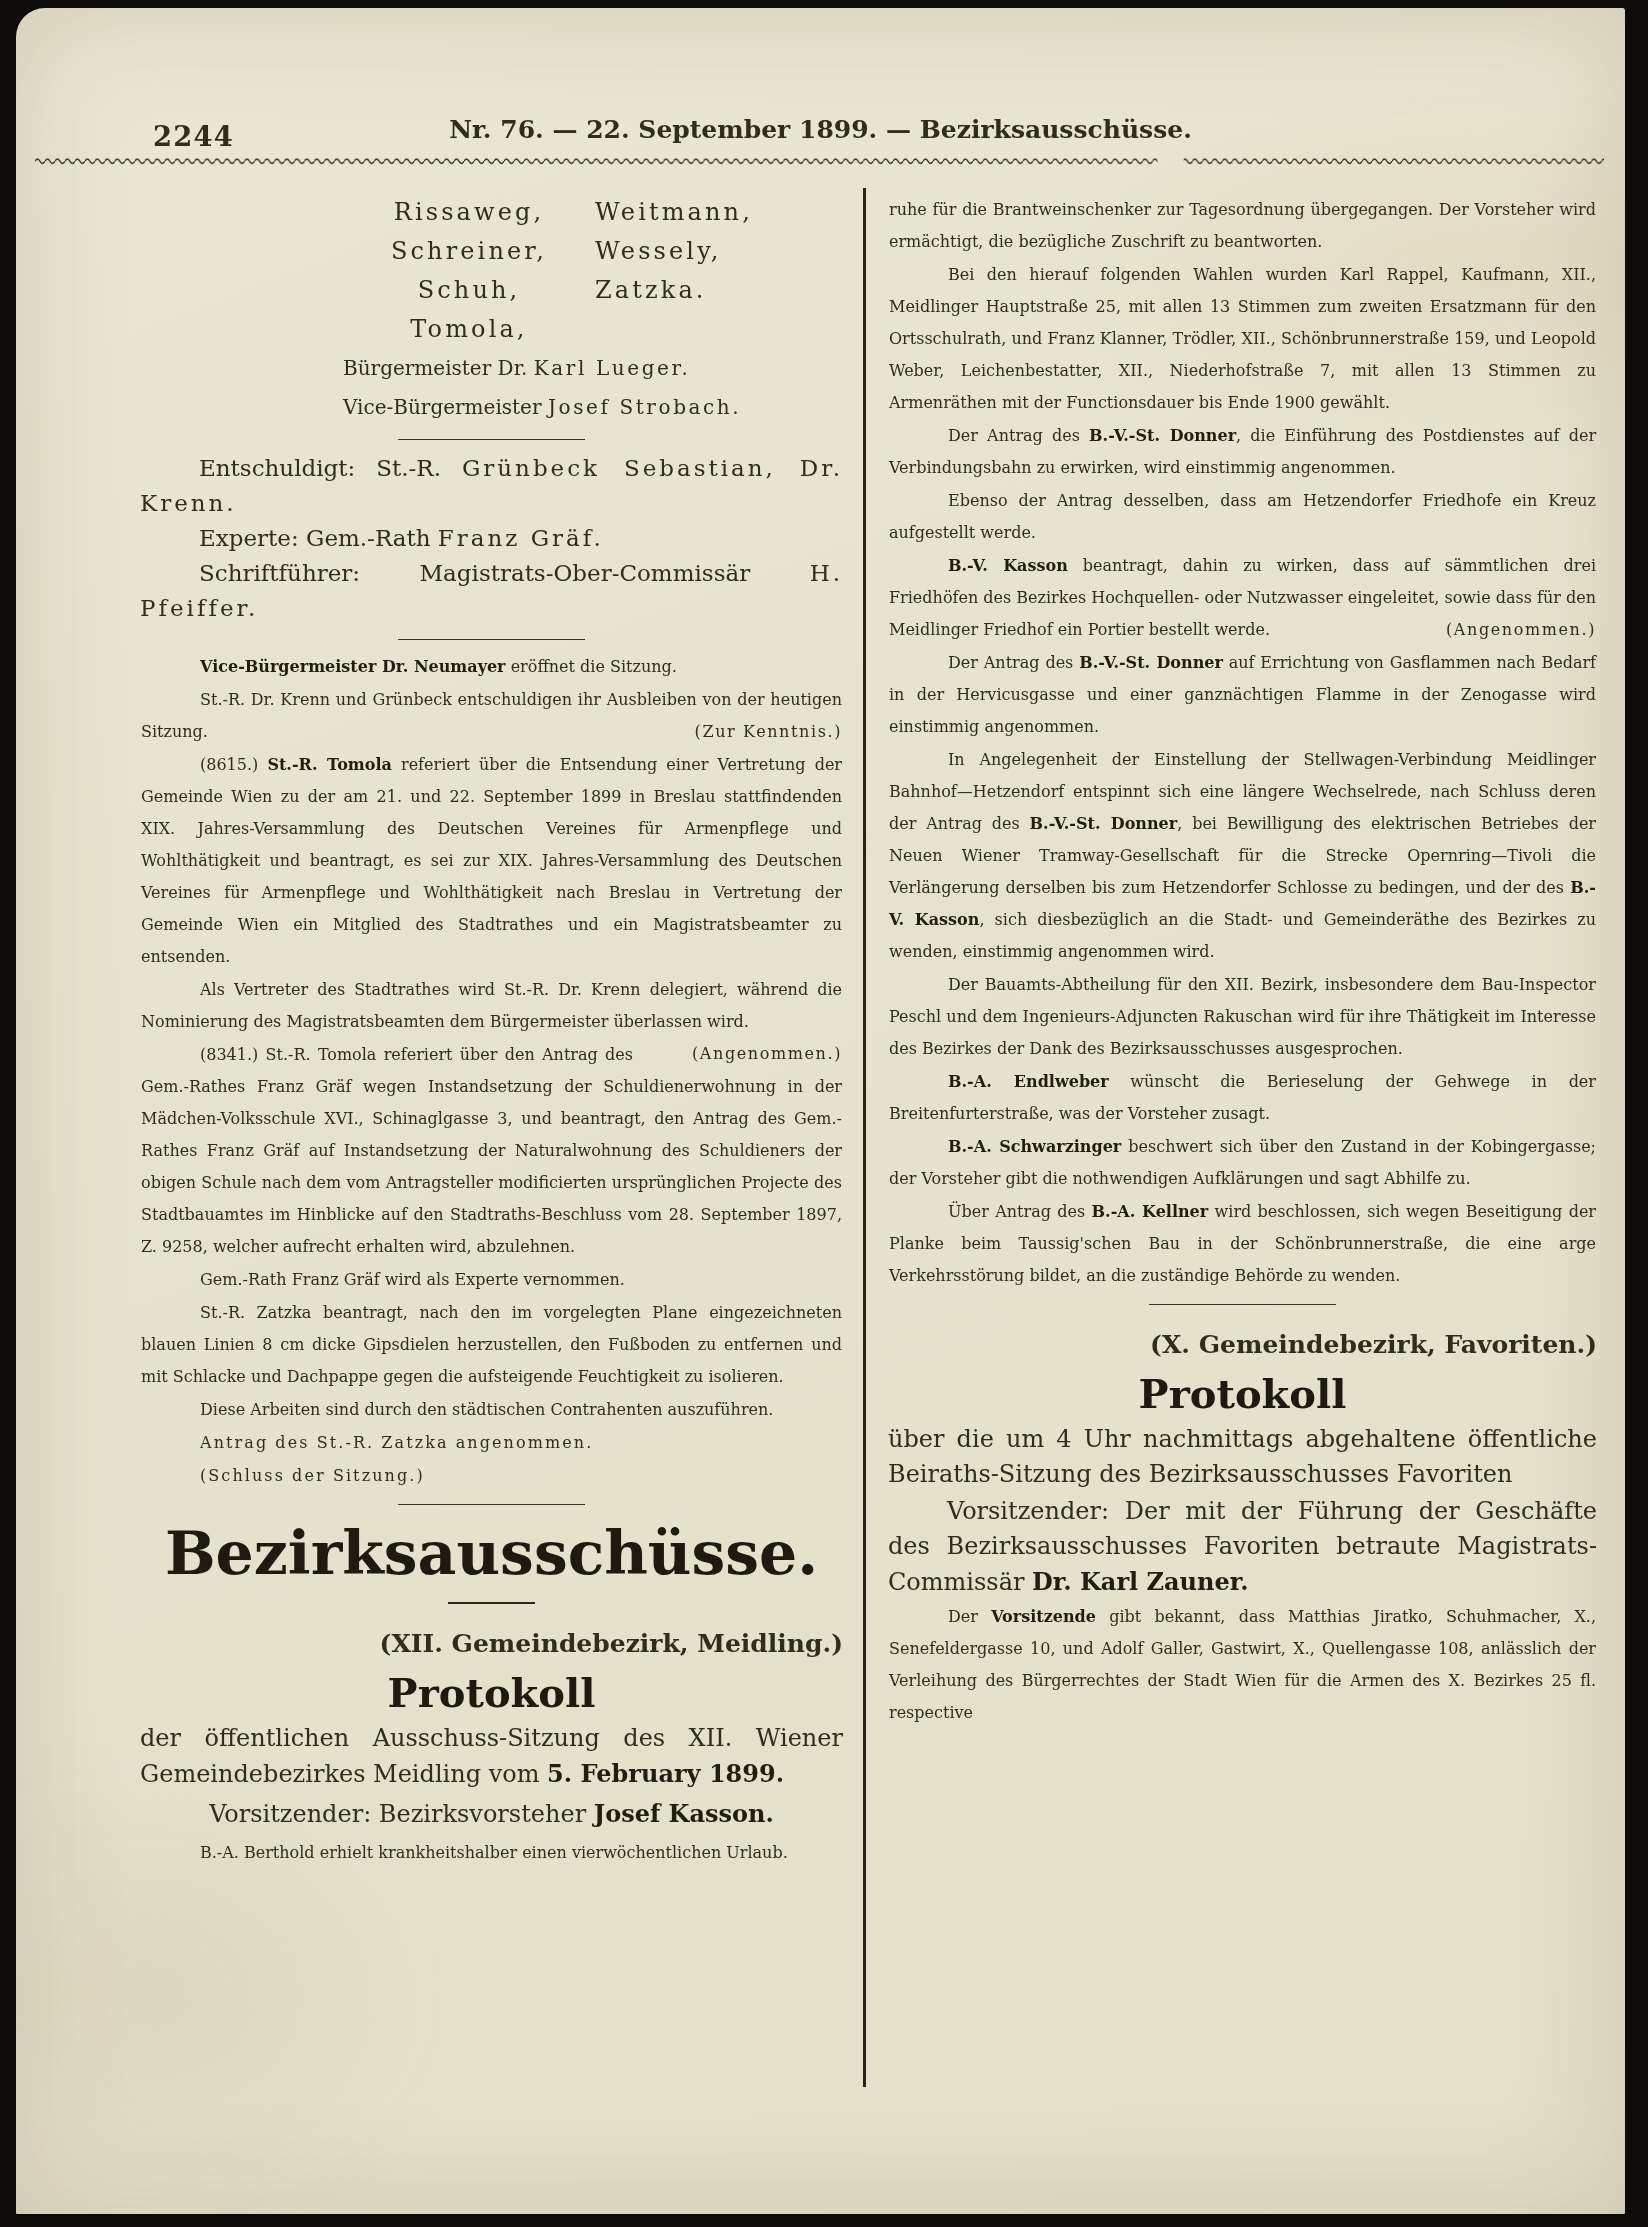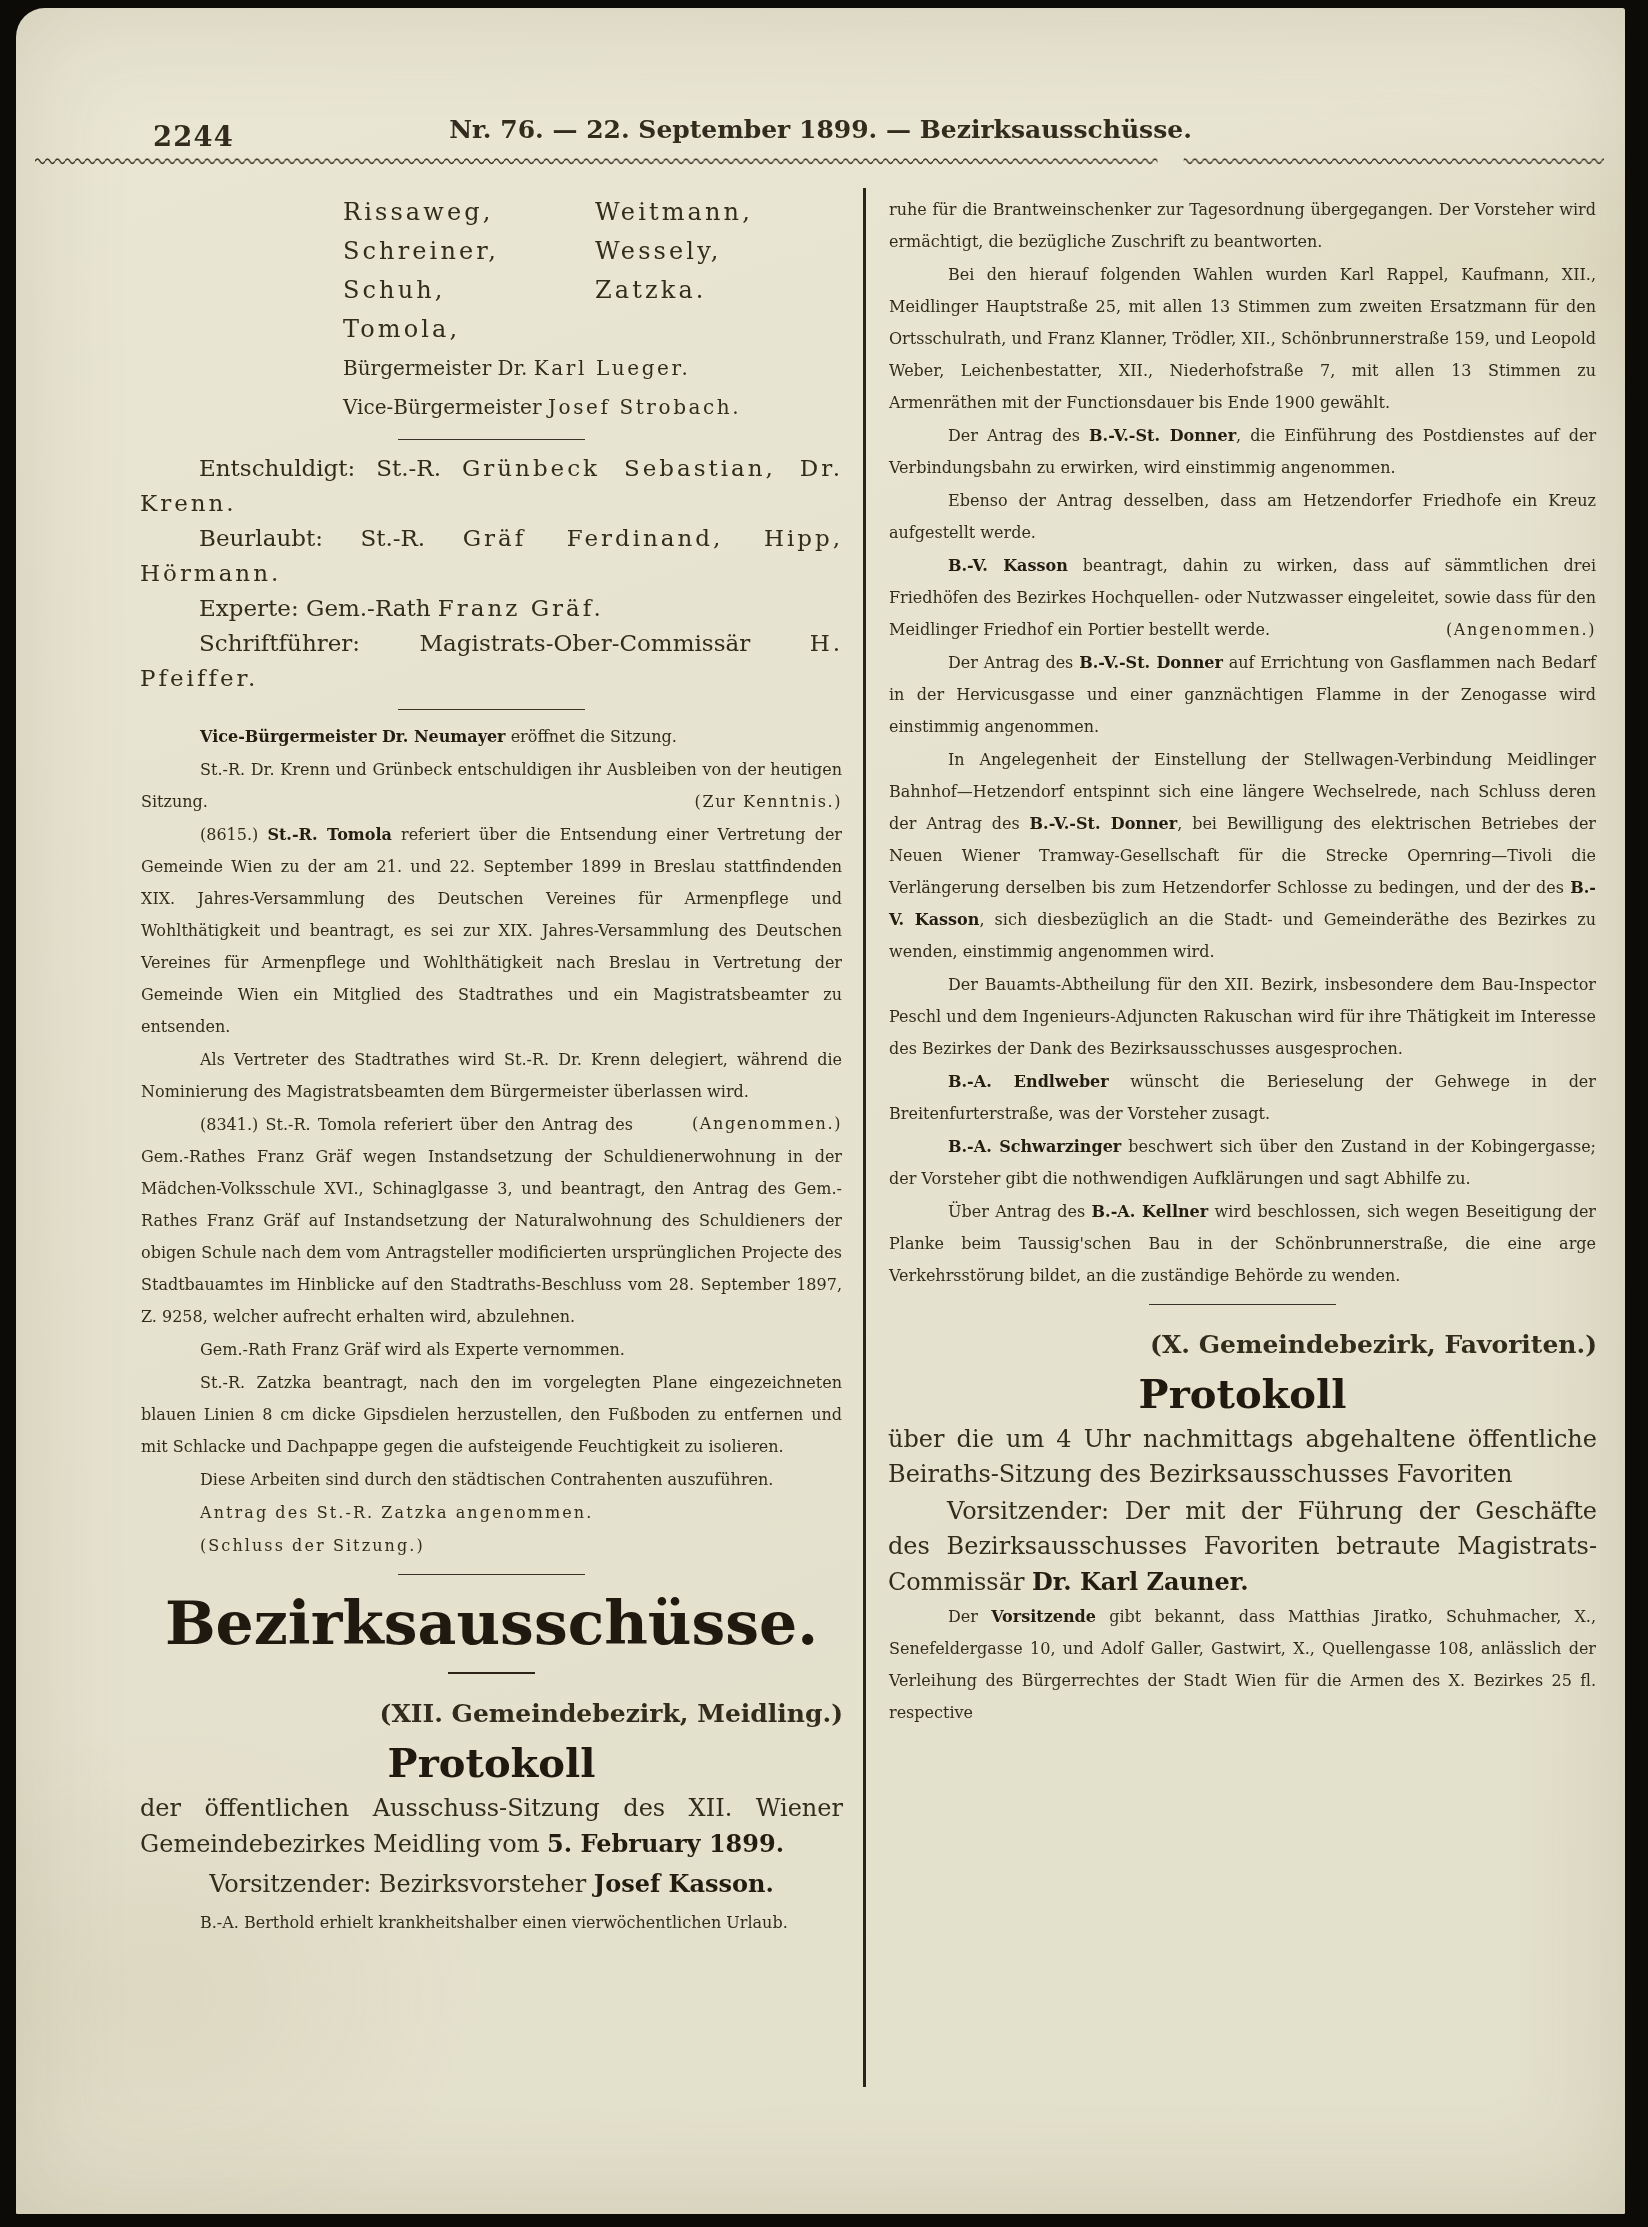--- a/index.html
+++ b/index.html
@@ -22,21 +22,21 @@
   .col{position:absolute;top:185px;}
   .col-left{left:124px;width:703px;}
   .col-right{left:872px;width:709px;}
   .body{margin:1px;font-size:16px;line-height:32px;text-align:justify;}
   .ind{text-indent:59px;}
   .sp{letter-spacing:.13em;}
   .b{font-weight:bold;color:#231d11;}
   .remark{float:right;letter-spacing:.1em;}
   
   .names-row{display:flex;padding-left:203px;font-size:24px;line-height:39px;}
-  .names-a{width:252px;}
+  .names-a{width:252px;text-align:center;}
   .names-b{flex:1;}
   .official{padding-left:203px;font-size:20px;line-height:39px;}
   .entry{margin:0;font-size:23px;line-height:35px;text-indent:59px;text-align:justify;}
   .rule-center{width:187px;margin:12.5px auto 11.2px auto;border-top:1.9px solid #3a3226;}
   .rule-small{width:87px;margin:16px auto 12.5px auto;border-top:2.5px solid #2c2517;}
   .section-heading{margin:16px 0 0 0;text-align:center;font-size:60px;line-height:65px;font-weight:bold;color:#1f1910;}
   .district{margin:22px 0 0 0;text-align:right;font-size:25px;line-height:35px;font-weight:bold;}
   .protokoll{margin:8.7px 0 6.2px 0;text-align:center;font-size:40px;line-height:45px;font-weight:bold;color:#1f1910;}
   .intro{margin:2.5px 0 0 0;font-size:24px;line-height:35px;text-align:justify;}
   .dateline{margin:1.2px 0 0 0;text-align:center;font-size:25px;line-height:36px;}
@@ -78,21 +78,20 @@
           <div class="sp">Zatzka.</div>
         </div>
       </div>
 
       <div class="official"><span>Bürgermeister Dr. </span><span class="sp">Karl Lueger.</span></div>
       <div class="official"><span>Vice-Bürgermeister </span><span class="sp">Josef Strobach.</span></div>
 
       <div class="rule-center"></div>
 
       <p class="entry"><span>Entschuldigt: St.-R. </span><span class="sp">Grünbeck Sebastian, Dr. Krenn.</span></p>
-      <p class="entry"><span>Beurlaubt: St.-R. </span><span class="sp">Gräf Ferdinand, Hipp, Hörmann.</span></p>
       <p class="entry"><span>Experte: Gem.-Rath </span><span class="sp">Franz Gräf.</span></p>
       <p class="entry"><span>Schriftführer: Magistrats-Ober-Commissär </span><span class="sp">H. Pfeiffer.</span></p>
 
       <div class="rule-center"></div>
 
       <p class="body ind"><span class="b">Vice-Bürgermeister Dr. Neumayer</span><span> eröffnet die Sitzung.</span></p>
 
       <p class="body ind"><span>St.-R. Dr. Krenn und Grünbeck entschuldigen ihr Ausbleiben von der heutigen Sitzung.</span><span class="remark sp">(Zur Kenntnis.)</span></p>
 
       <p class="body ind"><span>(8615.) </span><span class="b">St.-R. Tomola</span><span> referiert über die Entsendung einer Vertretung der Gemeinde Wien zu der am 21. und 22. September 1899 in Breslau stattfindenden XIX. Jahres-Versammlung des Deutschen Vereines für Armenpflege und Wohlthätigkeit und beantragt, es sei zur XIX. Jahres-Versammlung des Deutschen Vereines für Armenpflege und Wohlthätigkeit nach Breslau in Vertretung der Gemeinde Wien ein Mitglied des Stadtrathes und ein Magistratsbeamter zu entsenden.</span></p>

